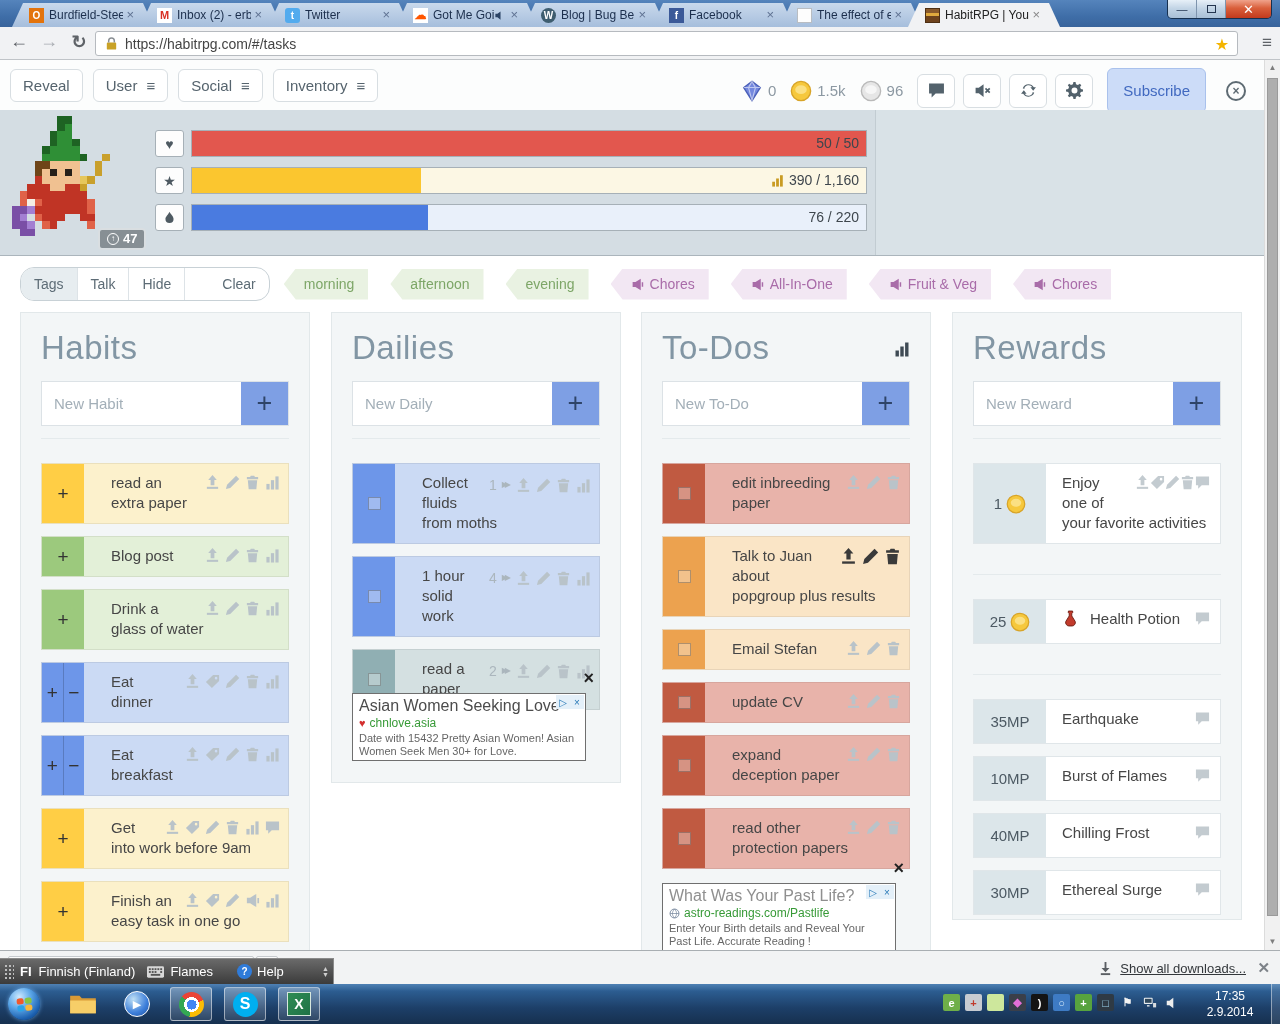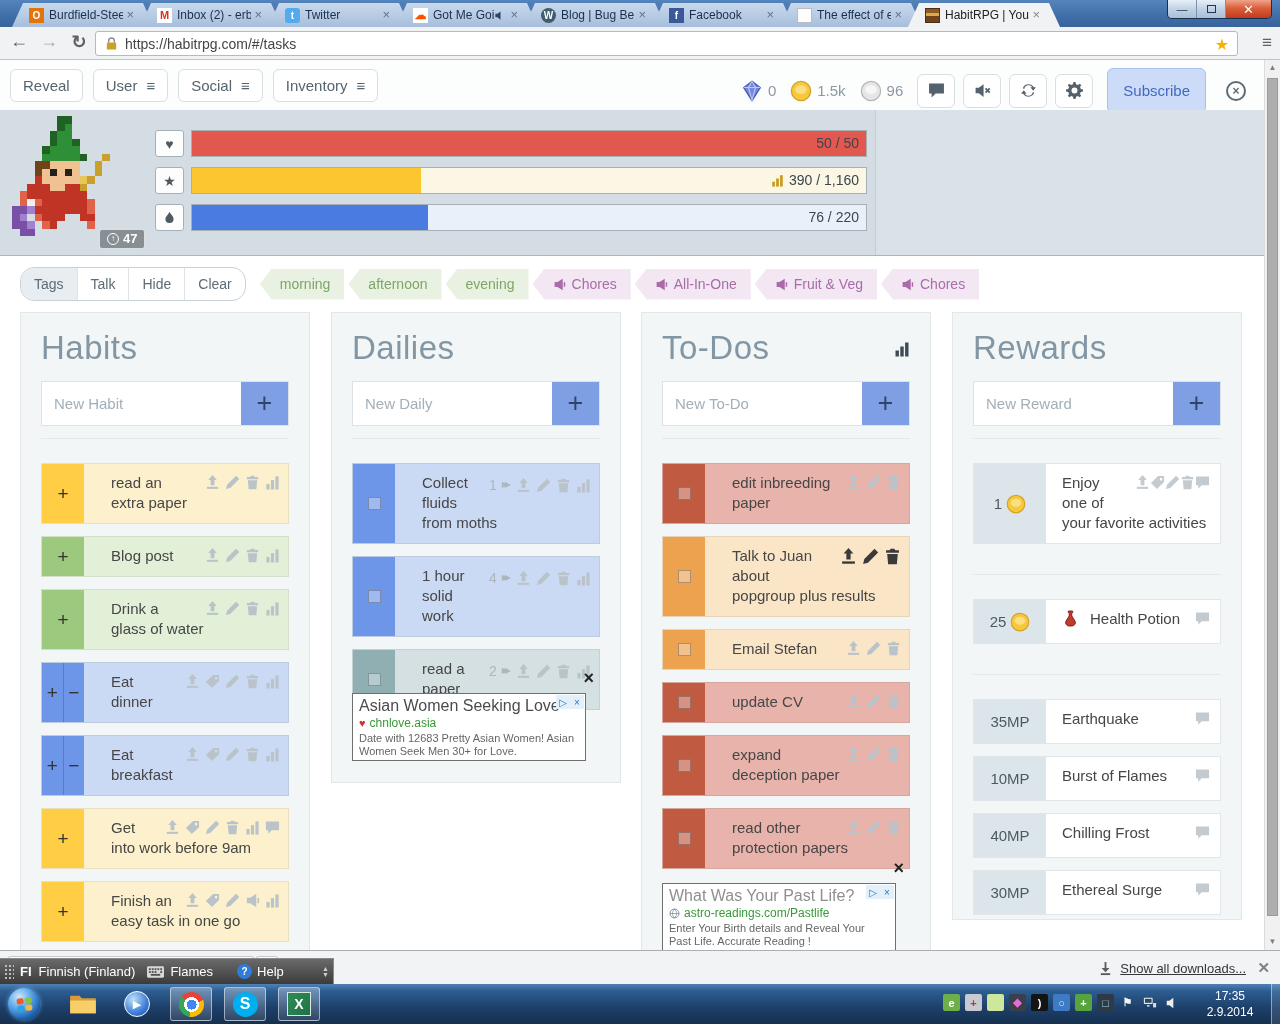--- a/index.html
+++ b/index.html
@@ -82,23 +82,23 @@
   .stat-experience .stat-bar { background:#fcf7e4; }
   .stat-mana .stat-bar { background:#e9f0fa; }
   .stat-fill { position:absolute; left:0; top:0; bottom:0; }
   .stat-value { position:absolute; right:7px; top:0; line-height:25px; font-size:14px; color:#3e464d; display:flex; align-items:center; gap:5px; }
   .stat-value .icon { width:13px; height:13px; color:#c99b22; }
 
   
   .tagsbar { position:absolute; left:20px; top:267px; display:flex; align-items:center; }
   .tag-group { display:inline-flex; border:1px solid #c8d1d6; border-radius:14px; overflow:hidden; background:#fff; margin-right:14px; }
   .tag-seg { padding:8px 13px; font-size:14px; color:#5d6c76; border-right:1px solid #dde3e7; }
-  .tag-seg:last-child { border-right:none; }
+  .tag-seg:last-child { border-right:none;margin-left:24px; }
   .tag-seg.active { background:#e7edf0; }
-  .pills { display:flex; gap:4px; }
+  .pills { display:flex; gap:22px; }
   .pill { display:inline-flex; align-items:center; gap:6px; height:31px; padding:0 14px 0 20px; font-size:14px;
     clip-path:polygon(0 50%, 12px 0, 100% 0, 100% 100%, 12px 100%); }
   .pill-green { background:#e9f2e2; color:#7da667; }
   .pill-purple { background:#f2e7f3; color:#a96ca9; }
   .pill .icon { width:13px; height:13px; }
 
   
   .panel { position:absolute; background:#f3f6f7; border:1px solid #e2e8ea; }
   #panel-habits  { left:20px;  top:312px; width:290px; height:648px; }
   #panel-dailies { left:331px; top:312px; width:290px; height:471px; }
@@ -954,21 +954,21 @@
     <div class="ad" id="ad-1">
       <div class="adchoices">
         <span class="adc">▷</span>
         <span class="adc">×</span>
       </div>
       <div class="ad-title">Asian Women Seeking Love</div>
       <div class="ad-link">
         <span class="ad-heart">♥</span>
         <span>chnlove.asia</span>
       </div>
-      <div class="ad-body">Date with 12683 Pretty Asian Women! Asian Women Seek Men 30+ for Love.</div>
+      <div class="ad-body">Date with 15432 Pretty Asian Women! Asian Women Seek Men 30+ for Love.</div>
     </div>
   </div>
 
   <div class="panel" id="panel-todos">
     <span class="icon title-chart">
         <svg viewBox="0 0 16 16">
           <rect x="1.5" y="9.5" width="3.4" height="6"></rect>
           <rect x="6.3" y="5.5" width="3.4" height="10"></rect>
           <rect x="11.1" y="1.5" width="3.4" height="14"></rect>
         </svg>

